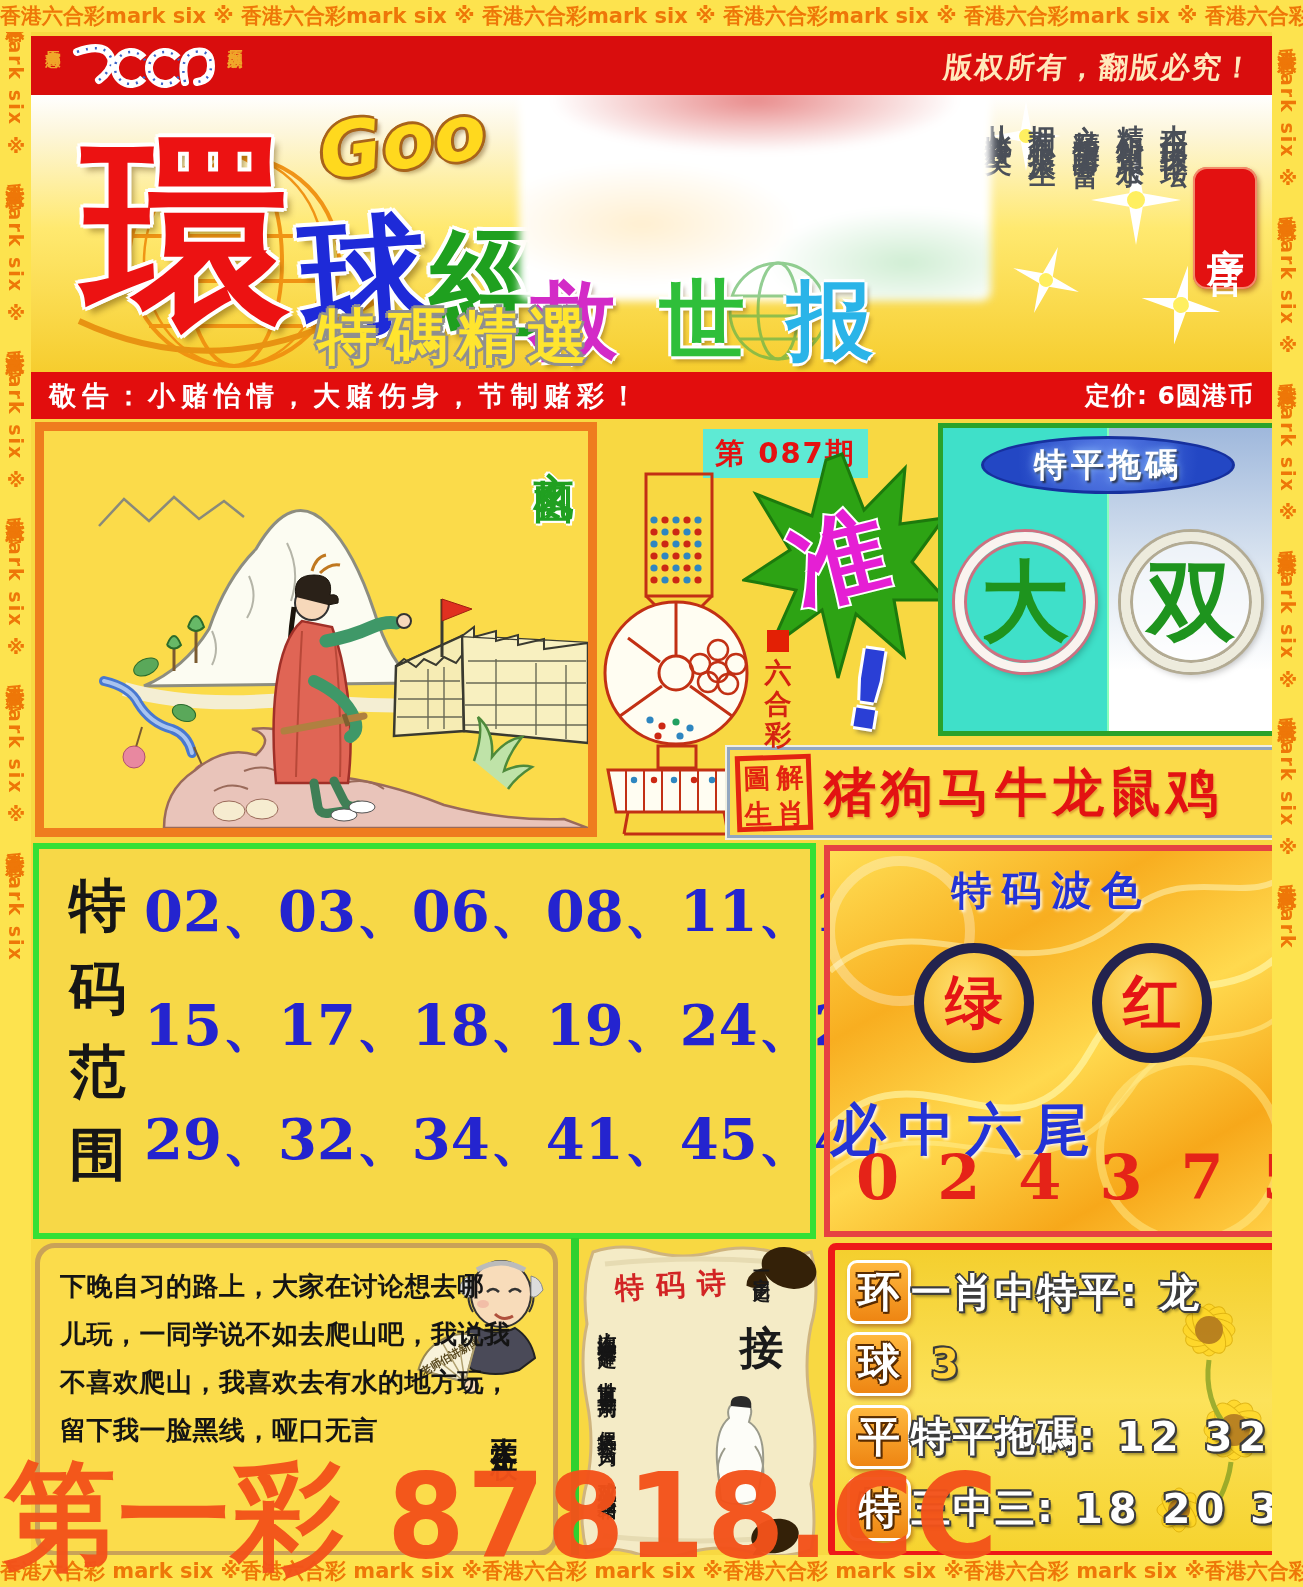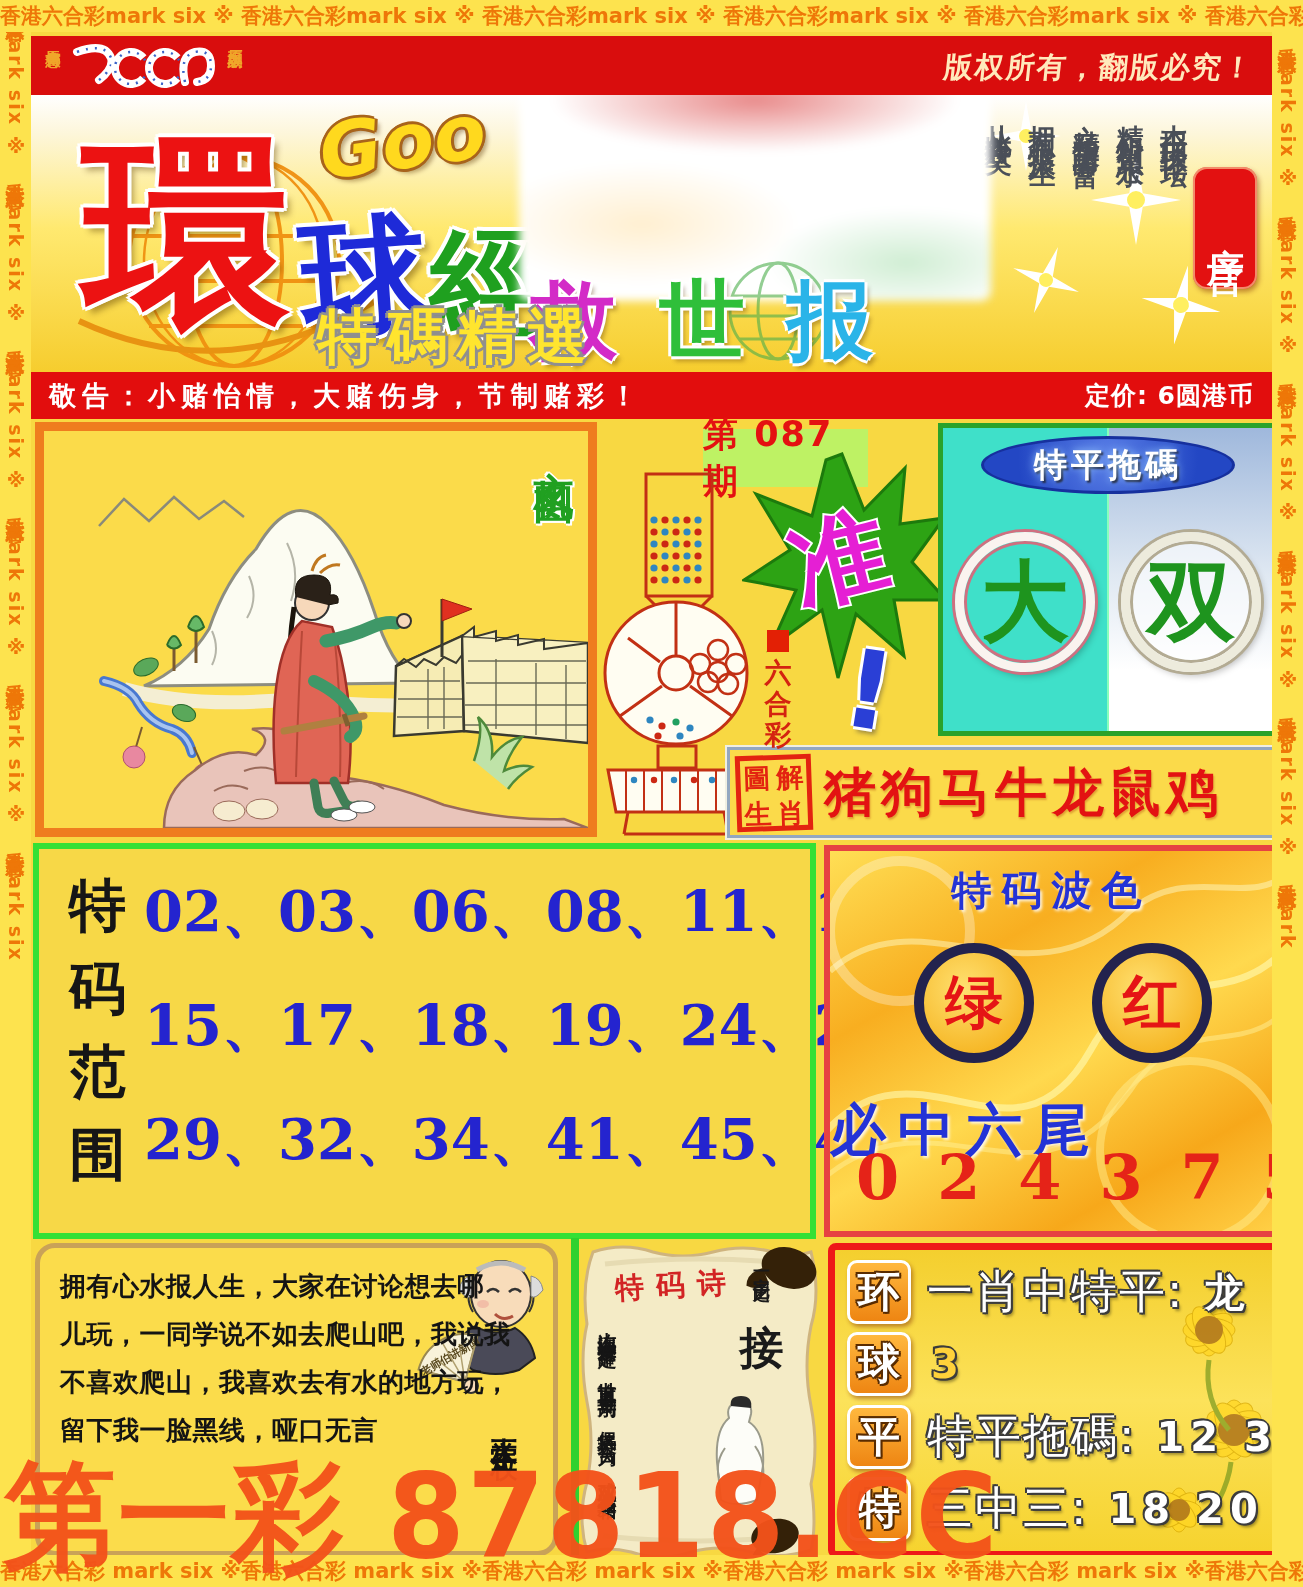--- a/index.html
+++ b/index.html
@@ -47,21 +47,21 @@
 .warning-bar{position:absolute;left:31px;top:372px;width:1241px;height:47px;background:#e20d0d;z-index:2;display:flex;align-items:center;justify-content:space-between;padding:7px 18px}
 .warning-text{font-size:27px;font-weight:bold;color:#fff;letter-spacing:6px}
 .price-text{font-size:25px;font-weight:bold;color:#fff;letter-spacing:1px}
 
 
 .mystery-box{position:absolute;left:35px;top:422px;width:562px;height:415px;border:9px solid #ef7d1e;background:#fbdb4a;z-index:4}
 .mystery-label{position:absolute;right:6px;top:8px;writing-mode:vertical-rl;font-size:40px;font-weight:900;color:#21a021;letter-spacing:8px;
  text-shadow:2px 0 0 #fff,-2px 0 0 #fff,0 2px 0 #fff,0 -2px 0 #fff,2px 2px 0 #fff,-2px -2px 0 #fff}
 
 
-.issue-box{position:absolute;left:703px;top:429px;width:165px;height:58px;background:#bef264;z-index:4;display:flex;align-items:center;justify-content:center;font-size:35px;font-weight:900;color:#e41111;letter-spacing:2px}
+.issue-box{position:absolute;left:703px;top:429px;width:165px;height:49px;background:#5eead4;z-index:4;display:flex;align-items:center;justify-content:center;font-size:29px;font-weight:900;color:#e41111;letter-spacing:2px}
 .machine{position:absolute;left:598px;top:468px;z-index:4}
 .starburst{position:absolute;left:742px;top:452px;z-index:4}
 .liuhecai{position:absolute;left:758px;top:630px;width:40px;z-index:5;display:flex;flex-direction:column;align-items:center;color:#d42310;font-size:27px;font-weight:900;line-height:31px}
 .liu-square{display:block;width:22px;height:22px;background:#e32005;margin-bottom:5px}
 .exclaim{position:absolute;left:844px;top:628px;font-size:108px;font-weight:900;color:#2a3fd6;transform:rotate(9deg);z-index:5;
  text-shadow:3px 0 0 #fff,-3px 0 0 #fff,0 3px 0 #fff,0 -3px 0 #fff,4px 5px 5px rgba(0,0,60,.4)}
 
 
 .result-box{position:absolute;left:938px;top:423px;width:340px;height:313px;border:5px solid #2aa22a;background:#fff;z-index:4;display:flex}
 .result-half{flex:1;display:flex;align-items:center;justify-content:center}
@@ -116,21 +116,21 @@
 
 
 .pingte-box{position:absolute;left:828px;top:1243px;width:452px;height:315px;border:7px solid #ee1818;border-radius:8px;z-index:5;overflow:hidden;
  background:linear-gradient(180deg,#f4cf2e 0%,#fce25a 50%,#f6d32f 100%)}
 .sunflowers{position:absolute;right:-6px;top:10px;opacity:.8;z-index:1}
 .pingte-rows{position:absolute;left:12px;top:8px;right:10px;bottom:8px;display:flex;flex-direction:column;justify-content:space-between;z-index:2}
 .pingte-row{display:flex;align-items:center;height:68px}
 .pingte-badge{width:64px;height:64px;flex:none;background:linear-gradient(180deg,#ffb83e,#ee8512);border:3px solid #fff;border-radius:10px;box-shadow:2px 3px 4px rgba(120,30,0,.45);
  display:flex;align-items:center;justify-content:center;font-size:42px;font-weight:900;color:#fff;
  text-shadow:2px 0 0 #5a2c00,-2px 0 0 #5a2c00,0 2px 0 #5a2c00,0 -2px 0 #5a2c00,2px 2px 0 #5a2c00,-2px -2px 0 #5a2c00}
-.pingte-label{margin-left:16px;font-size:46px;font-weight:400;color:#fff;letter-spacing:2px;white-space:nowrap;
+.pingte-label{font-size:40px;font-weight:700;color:#fff;letter-spacing:2px;white-space:nowrap;
  text-shadow:2px 0 0 #3c3c3c,-2px 0 0 #3c3c3c,0 2px 0 #3c3c3c,0 -2px 0 #3c3c3c,2px 2px 0 #3c3c3c,-2px -2px 0 #3c3c3c,3px 4px 3px rgba(0,0,0,.35)}
 .pingte-value{margin-left:20px;font-size:40px;font-weight:900;color:#fff;letter-spacing:6px;white-space:nowrap;
  text-shadow:2px 0 0 #3c3c3c,-2px 0 0 #3c3c3c,0 2px 0 #3c3c3c,0 -2px 0 #3c3c3c,2px 2px 0 #3c3c3c,-2px -2px 0 #3c3c3c,3px 4px 3px rgba(0,0,0,.35)}
 .v-yellow{color:#ffd23a}
 
 
 .watermark{position:absolute;left:4px;top:1438px;font-size:112px;font-weight:900;color:#f3521a;letter-spacing:2px;white-space:nowrap;z-index:40;opacity:.96;transform:scaleY(1.05);transform-origin:top left}
 </style>
 </head>
 <body>
@@ -440,21 +440,21 @@
       <path d="M62 74 q-18 10 -22 30 l20 14 q22 8 46 0 l16 -12 q-4 -20 -20 -30 q-20 10 -40 -2" fill="#4a4a58" stroke="#222" stroke-width="2"></path>
       <g transform="rotate(-30 52 130)">
         <path d="M52 130 L18 96 A48 48 0 0 1 86 96 Z" fill="#f8f2da" stroke="#998850" stroke-width="2"></path>
         <path d="M52 130 L24 102 M52 130 L38 94 M52 130 L52 86 M52 130 L66 94 M52 130 L80 102" stroke="#b0a070" stroke-width="1.5"></path>
         <text x="52" y="104" font-size="11" font-weight="bold" fill="#5a4a20" text-anchor="middle" font-family="DejaVu Sans, sans-serif">老师伯讲新闻</text>
       </g>
       <circle cx="58" cy="134" r="7" fill="#f8dcba" stroke="#333" stroke-width="2"></circle>
     </svg>
   </span>
   <div class="story-lines">
-    <div class="story-line">拥有心水报人生，大家在讨论想去哪</div>
+    <div class="story-line">下晚自习的路上，大家在讨论想去哪</div>
     <div class="story-line">儿玩，一同学说不如去爬山吧，我说我</div>
     <div class="story-line">不喜欢爬山，我喜欢去有水的地方玩，</div>
     <div class="story-line">留下我一脸黑线，哑口无言</div>
   </div>
   <div class="side-note">大学生一枚</div>
 </div>
 
 <div class="green-strip"></div>
 <div class="scroll-box">
   <svg width="243" height="324" viewBox="0 0 243 324" style="position:absolute;left:0;top:0">

